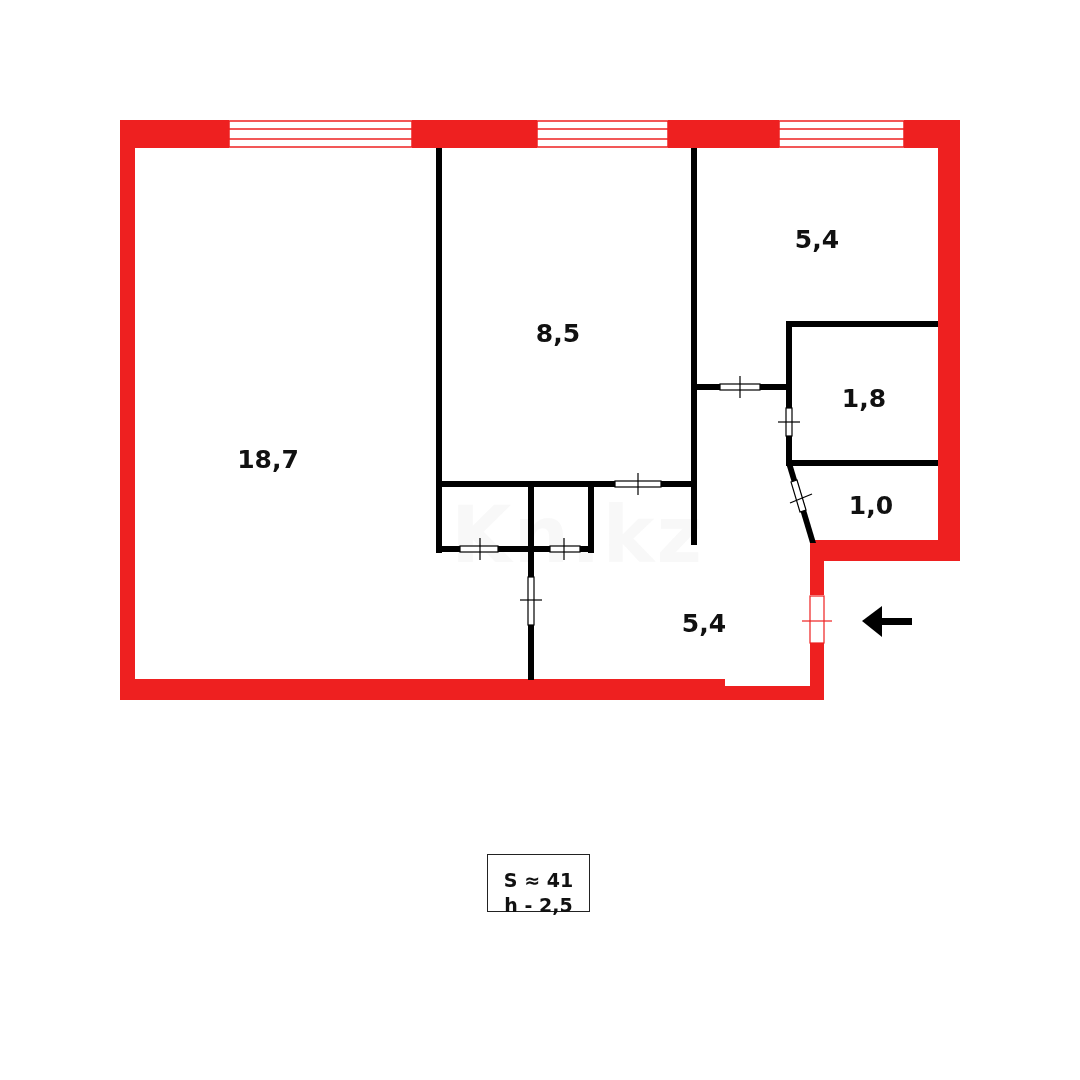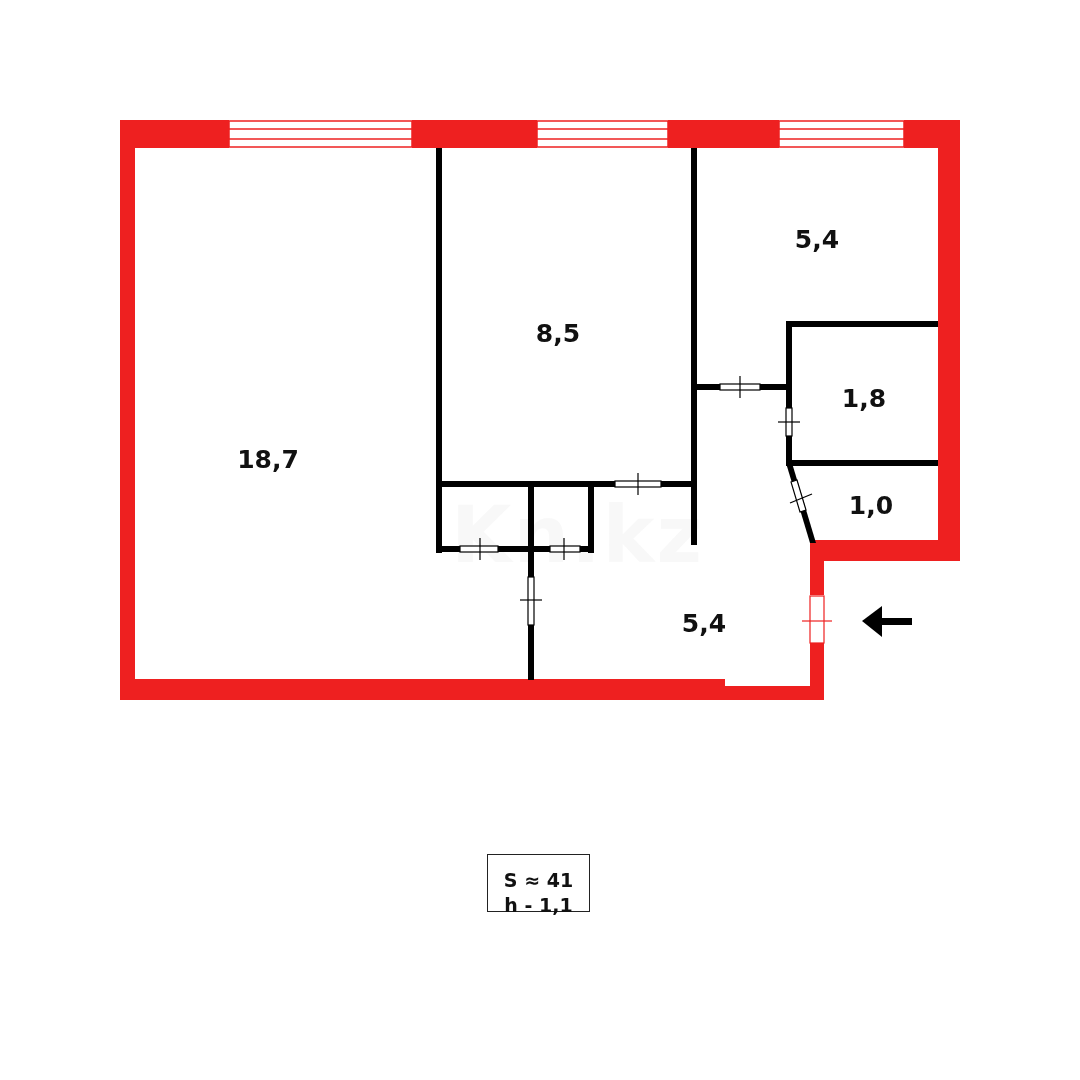--- a/index.html
+++ b/index.html
@@ -126,14 +126,14 @@
     <text class="room-label" x="558" y="342" text-anchor="middle">8,5</text>
     <text class="room-label" x="817" y="248" text-anchor="middle">5,4</text>
     <text class="room-label" x="864" y="407" text-anchor="middle">1,8</text>
     <text class="room-label" x="871" y="514" text-anchor="middle">1,0</text>
     <text class="room-label" x="704" y="632" text-anchor="middle">5,4</text>
   </g>
 </svg>
 
 <div class="legend">
   <div>S ≈ 41</div>
-  <div>h - 1,1</div>
+  <div>h - 2,5</div>
 </div>
 
 </body></html>

